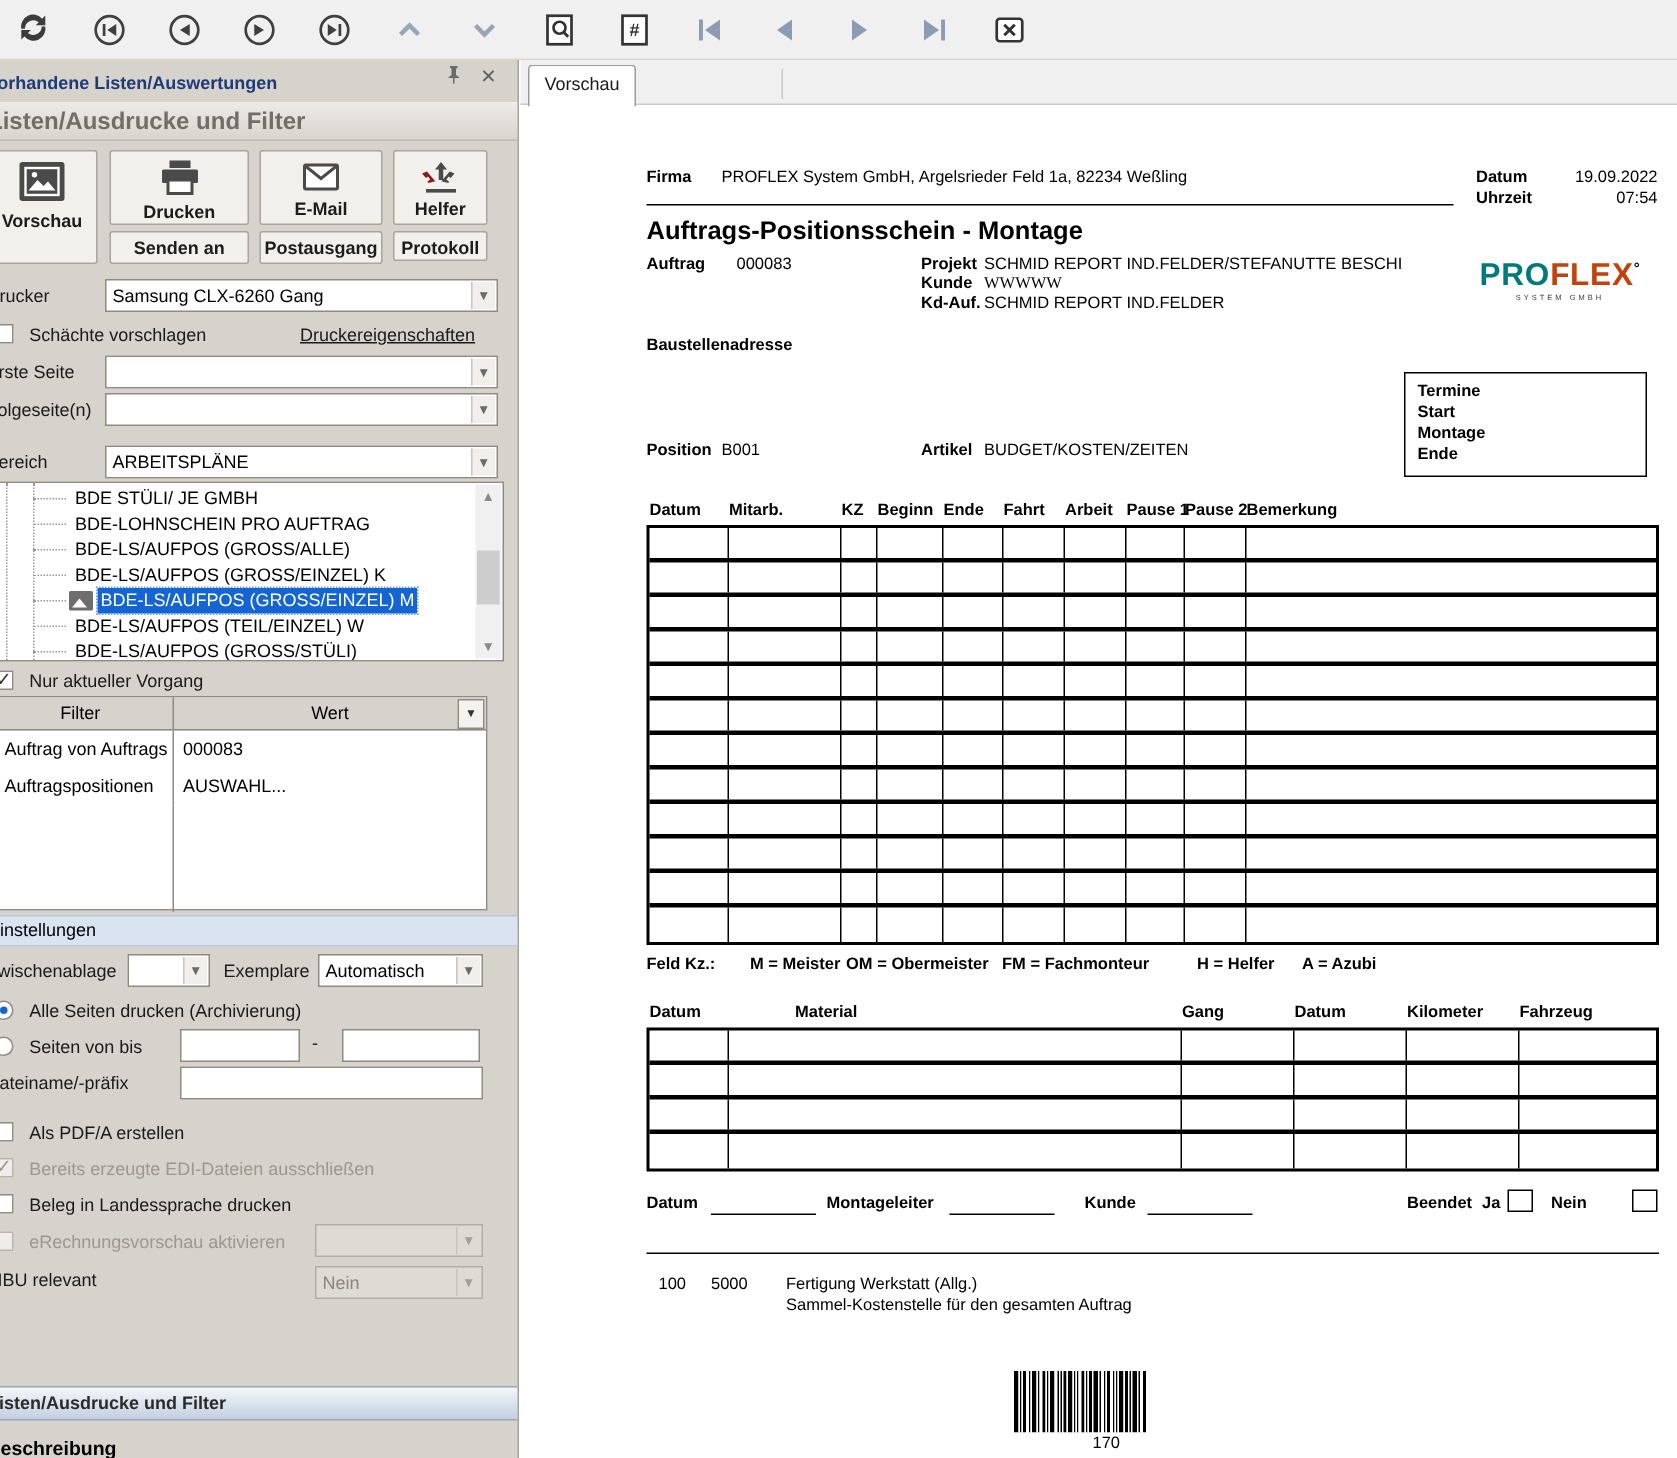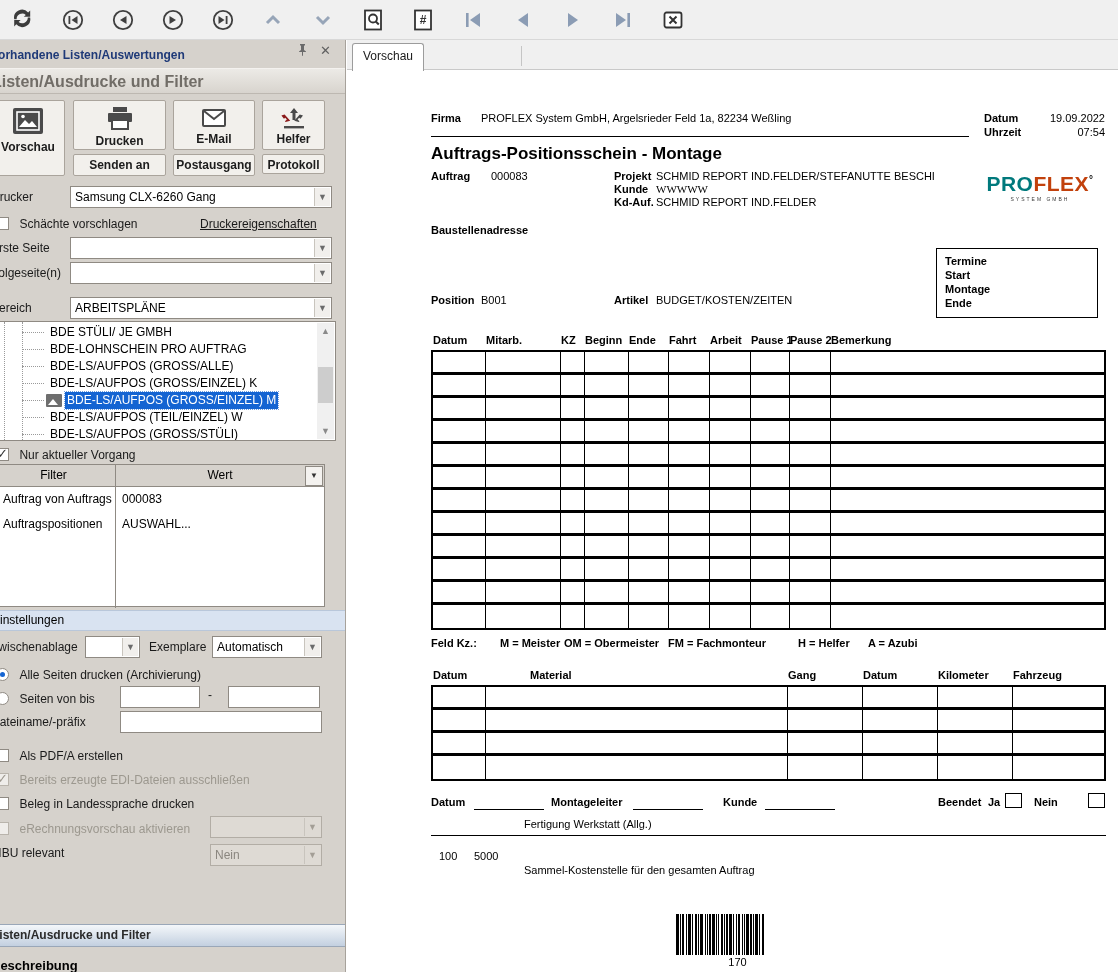--- a/index.html
+++ b/index.html
@@ -716,21 +716,21 @@
     <div class="abs b" style="left:591px;top:726px;">Beendet</div>
     <div class="abs b" style="left:641px;top:726px;">Ja</div>
     <div class="sigbox" style="left:658px;top:723px;"></div>
     <div class="abs b" style="left:687px;top:726px;">Nein</div>
     <div class="sigbox" style="left:741px;top:723px;"></div>
 
     <div class="hline" style="left:84px;top:765px;width:675px;"></div>
 
     <div class="abs" style="left:92px;top:780px;">100</div>
     <div class="abs" style="left:127px;top:780px;">5000</div>
-    <div class="abs" style="left:177px;top:748px;">Fertigung Werkstatt (Allg.)</div>
+    <div class="abs" style="left:177px;top:780px;">Fertigung Werkstatt (Allg.)</div>
     <div class="abs" style="left:177px;top:794px;">Sammel-Kostenstelle für den gesamten Auftrag</div>
 
     <div class="barcode" id="barcode" style="left:329px;top:844px;width:123px;height:41px;">
         <i style="width: 3px; background: rgb(0, 0, 0);"></i>
         <i style="width: 1px; background: rgb(255, 255, 255);"></i>
         <i style="width: 1px; background: rgb(0, 0, 0);"></i>
         <i style="width: 1px; background: rgb(255, 255, 255);"></i>
         <i style="width: 2px; background: rgb(0, 0, 0);"></i>
         <i style="width: 2px; background: rgb(255, 255, 255);"></i>
         <i style="width: 1px; background: rgb(0, 0, 0);"></i>

